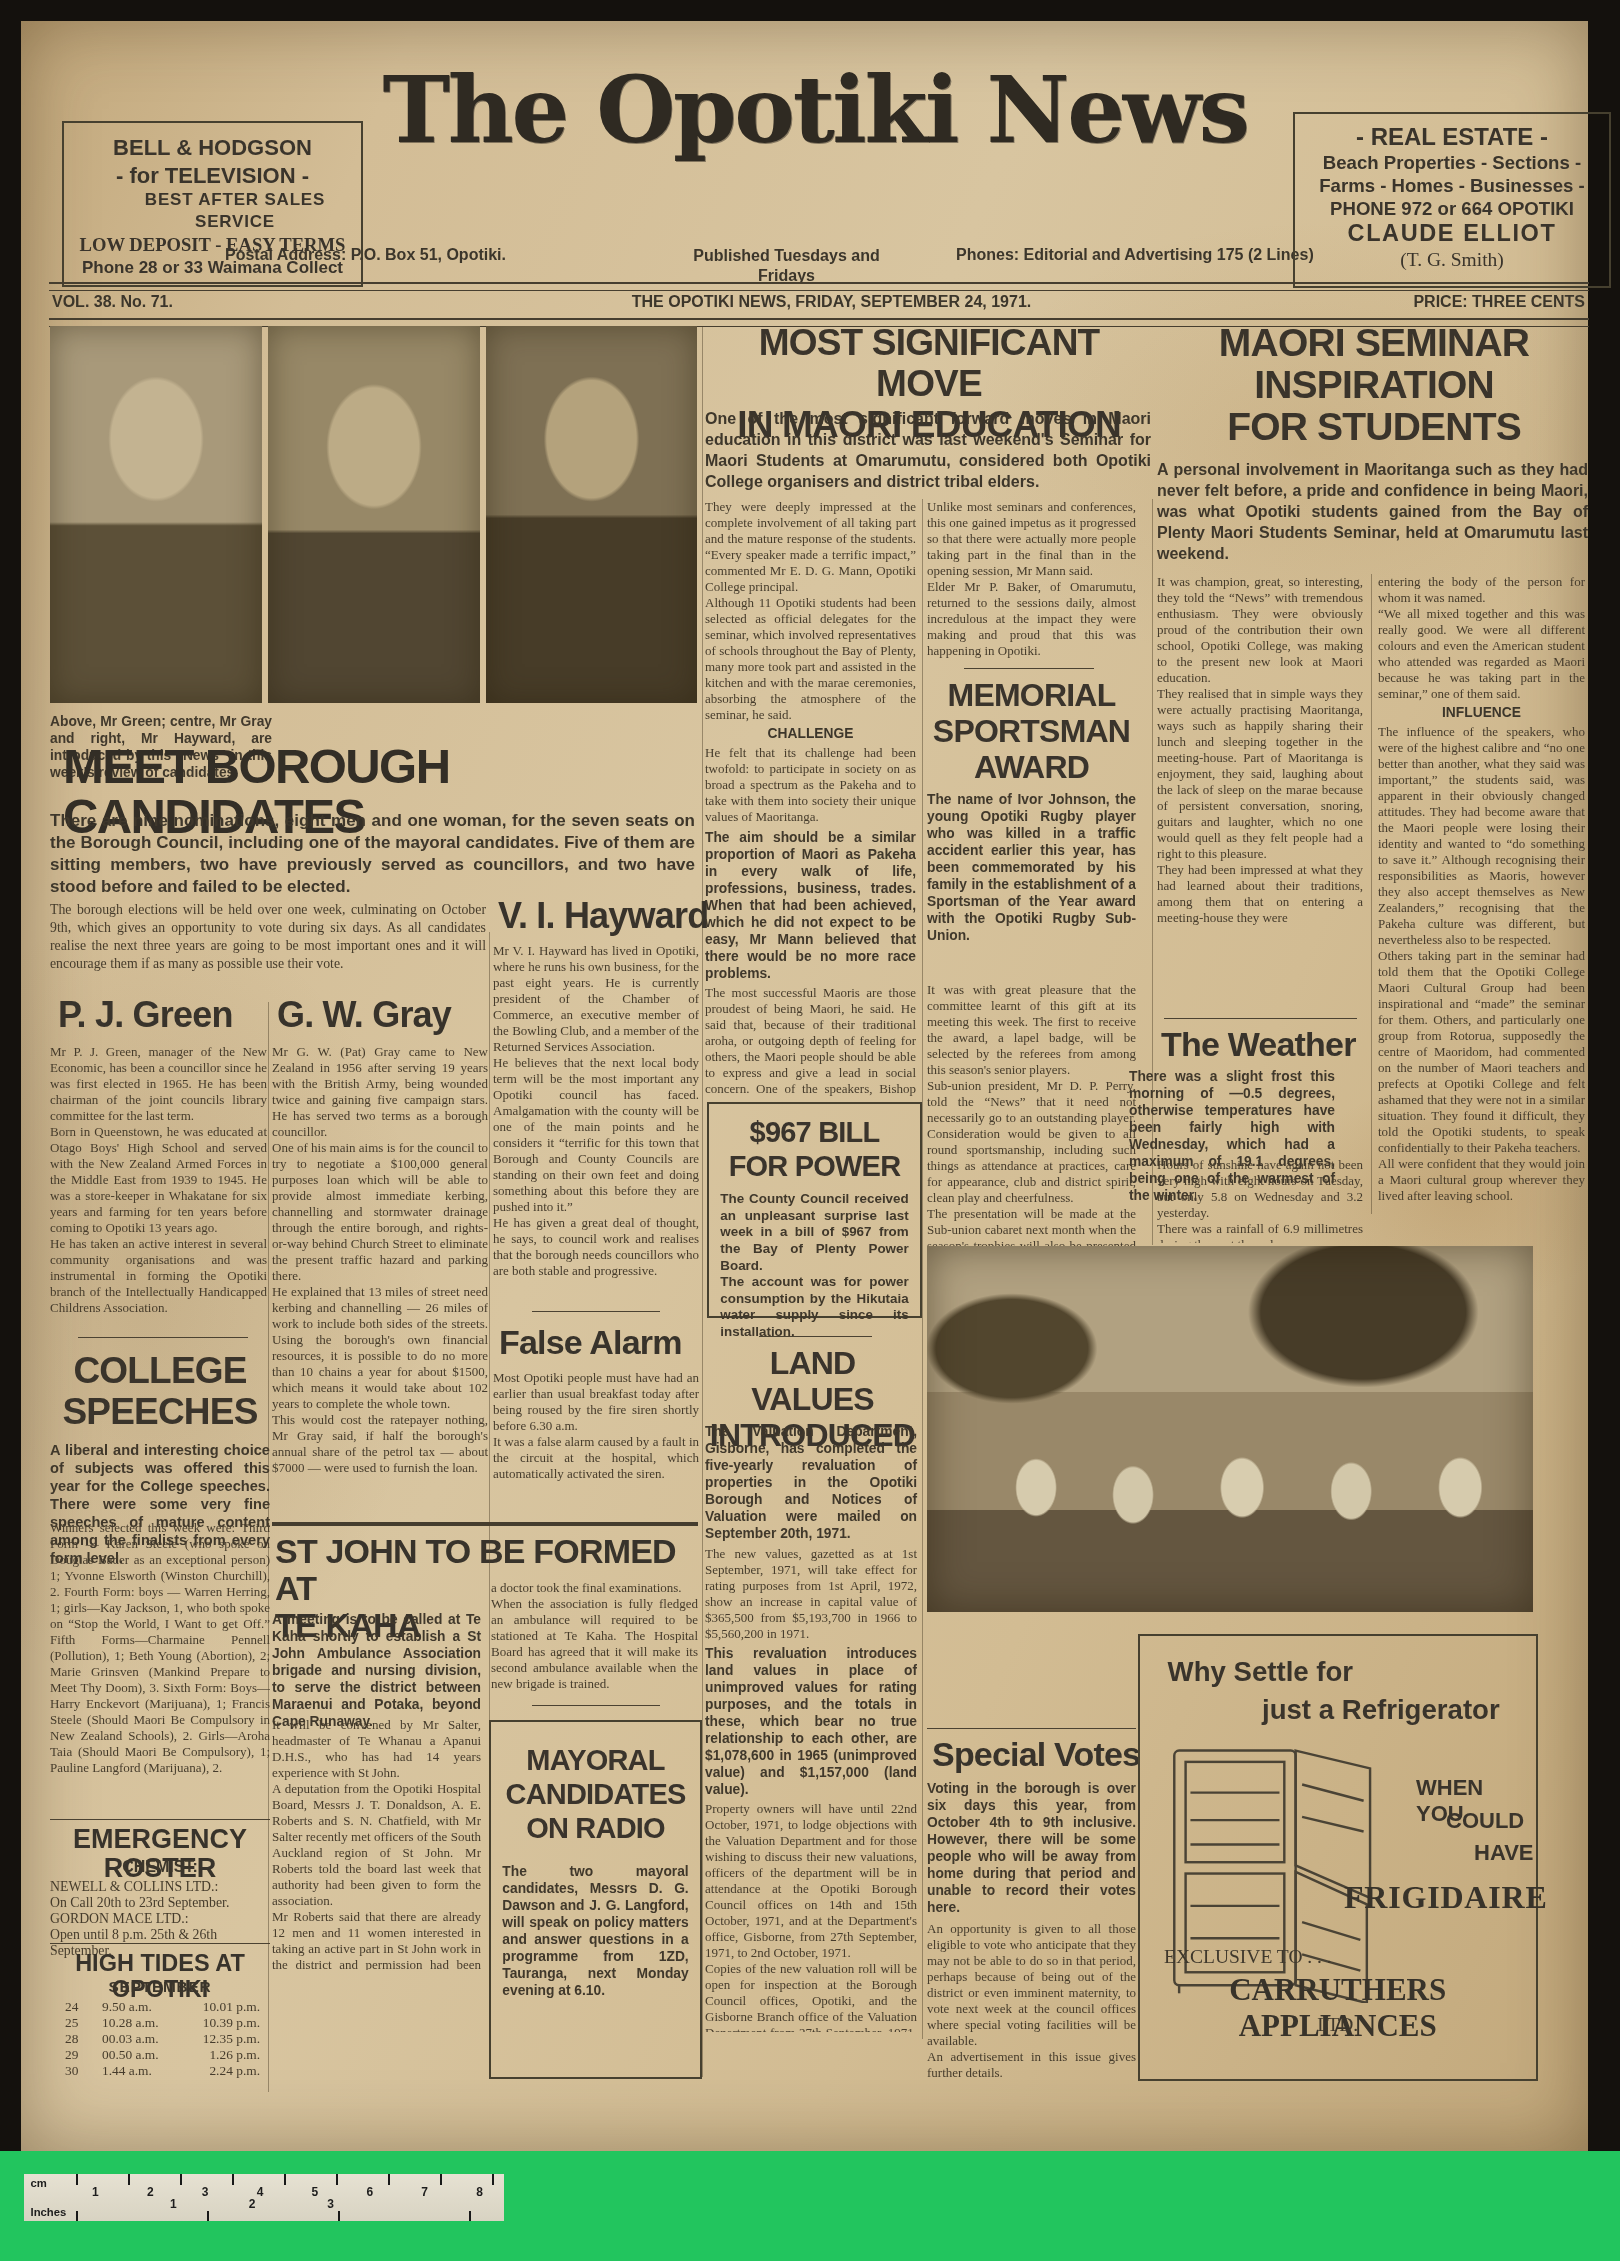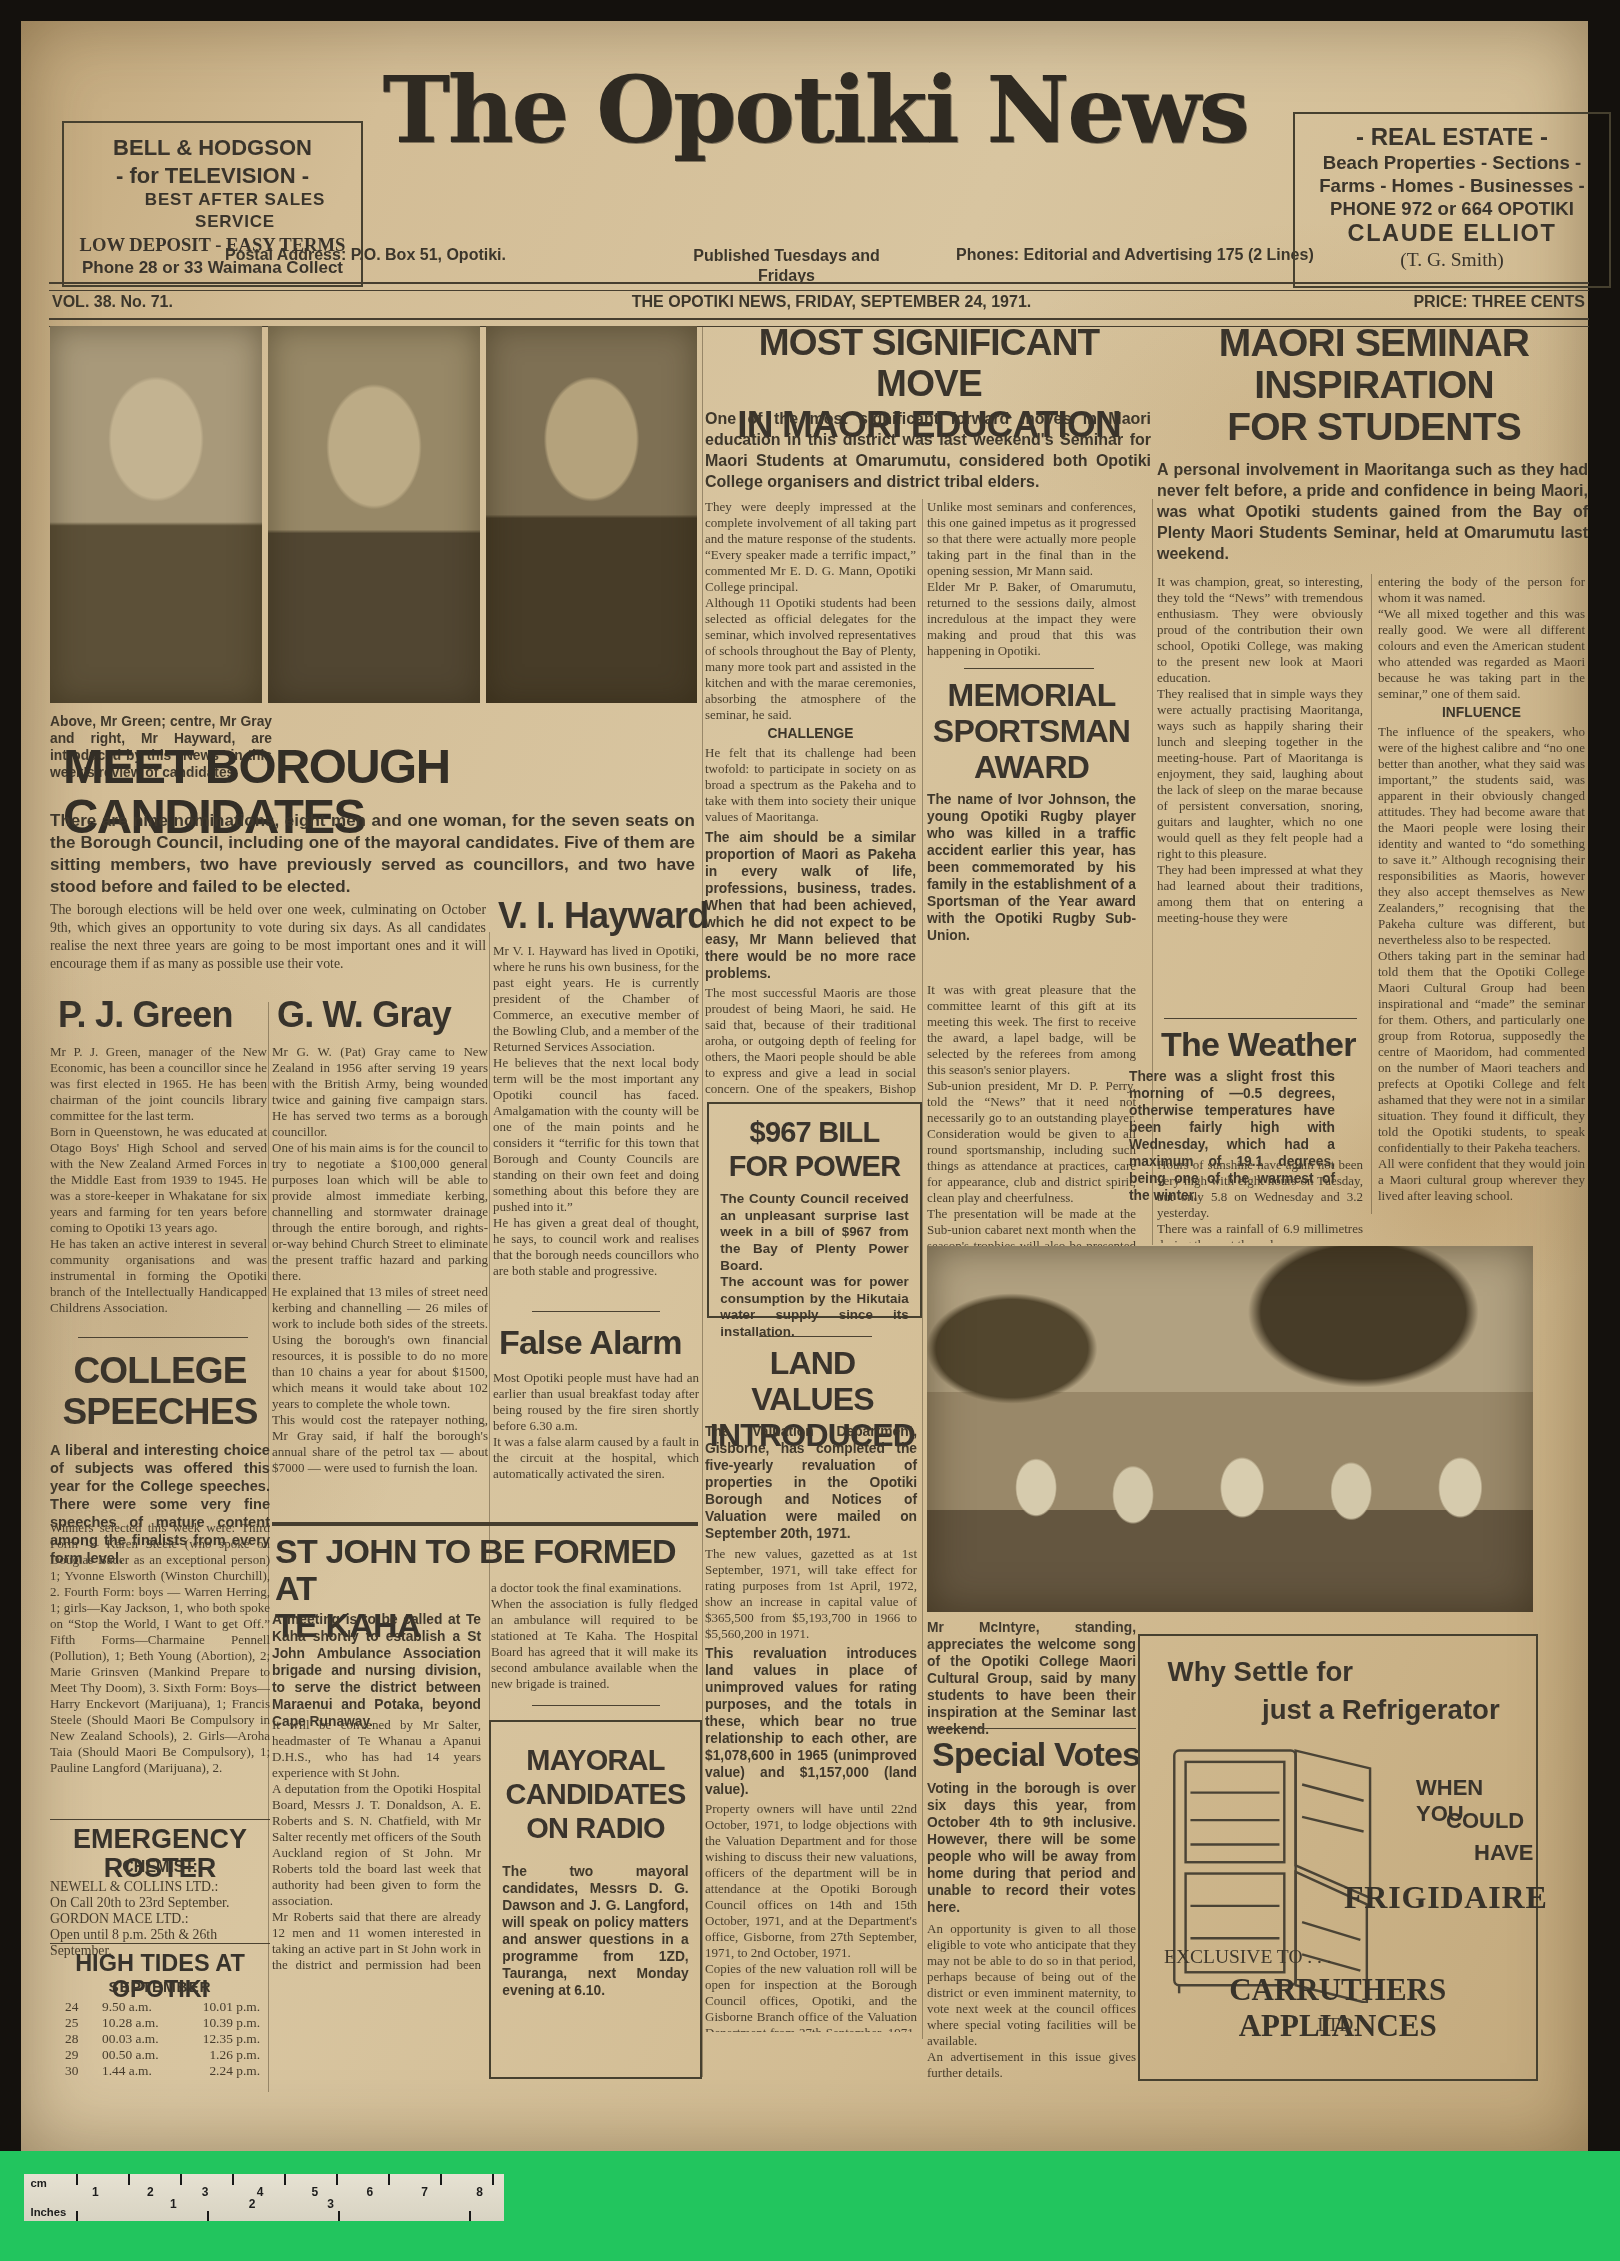--- a/index.html
+++ b/index.html
@@ -277,21 +277,20 @@
 All were confident that they would join a Maori cultural group wherever they lived after leaving school.</div>
   </div>
 
   <div class="abs hr" style="left:1143px;top:997px;width:193px;"></div>
   <div class="abs h42" style="left:1140px;top:1005px;">The Weather</div>
   <div class="abs lead" style="left:1108px;top:1047px;width:206px;">There was a slight frost this morning of —0.5 degrees, otherwise temperatures have been fairly high with Wednesday, which had a maximum of 19.1 degrees, being one of the warmest of the winter.</div>
   <div class="abs body clip" style="left:1136px;top:1136px;width:206px;height:86px;">Hours of sunshine have again not been very high with eight hours on Tuesday, but only 5.8 on Wednesday and 3.2 yesterday.
 There was a rainfall of 6.9 millimetres during the past three days.</div>
 
   <div class="abs" id="groupphoto" style="left:906px;top:1225px;width:606px;height:366px;"></div>
-  <div class="abs cap" style="left:906px;top:1598px;width:209px;">Mr McIntyre, standing, appreciates the welcome song of the Opotiki College Maori Cultural Group, said by many students to have been their inspiration at the Seminar last weekend.</div>
 
   <div class="abs hr" style="left:906px;top:1707px;width:209px;"></div>
   <div class="abs h42" style="left:911px;top:1715px;">Special Votes</div>
   <div class="abs lead" style="left:906px;top:1759px;width:209px;">Voting in the borough is over six days this year, from October 4th to 9th inclusive. However, there will be some people who will be away from home during that period and unable to record their votes here.</div>
   <div class="abs body clip" style="left:906px;top:1900px;width:209px;height:177px;">An opportunity is given to all those eligible to vote who anticipate that they may not be able to do so in that period, perhaps because of being out of the district or even imminent maternity, to vote next week at the council offices where special voting facilities will be available.
 An advertisement in this issue gives further details.</div>
 
   <div class="abs box" style="left:1117px;top:1613px;width:396px;height:443px;">
     <div class="abs" style="left:27.6px;top:19.5px;font:700 27.6px 'Liberation Sans',sans-serif;color:#3a342b;">Why Settle for</div>
     <div class="abs" style="left:122px;top:58px;font:700 27.6px 'Liberation Sans',sans-serif;color:#3a342b;">just a Refrigerator</div>

